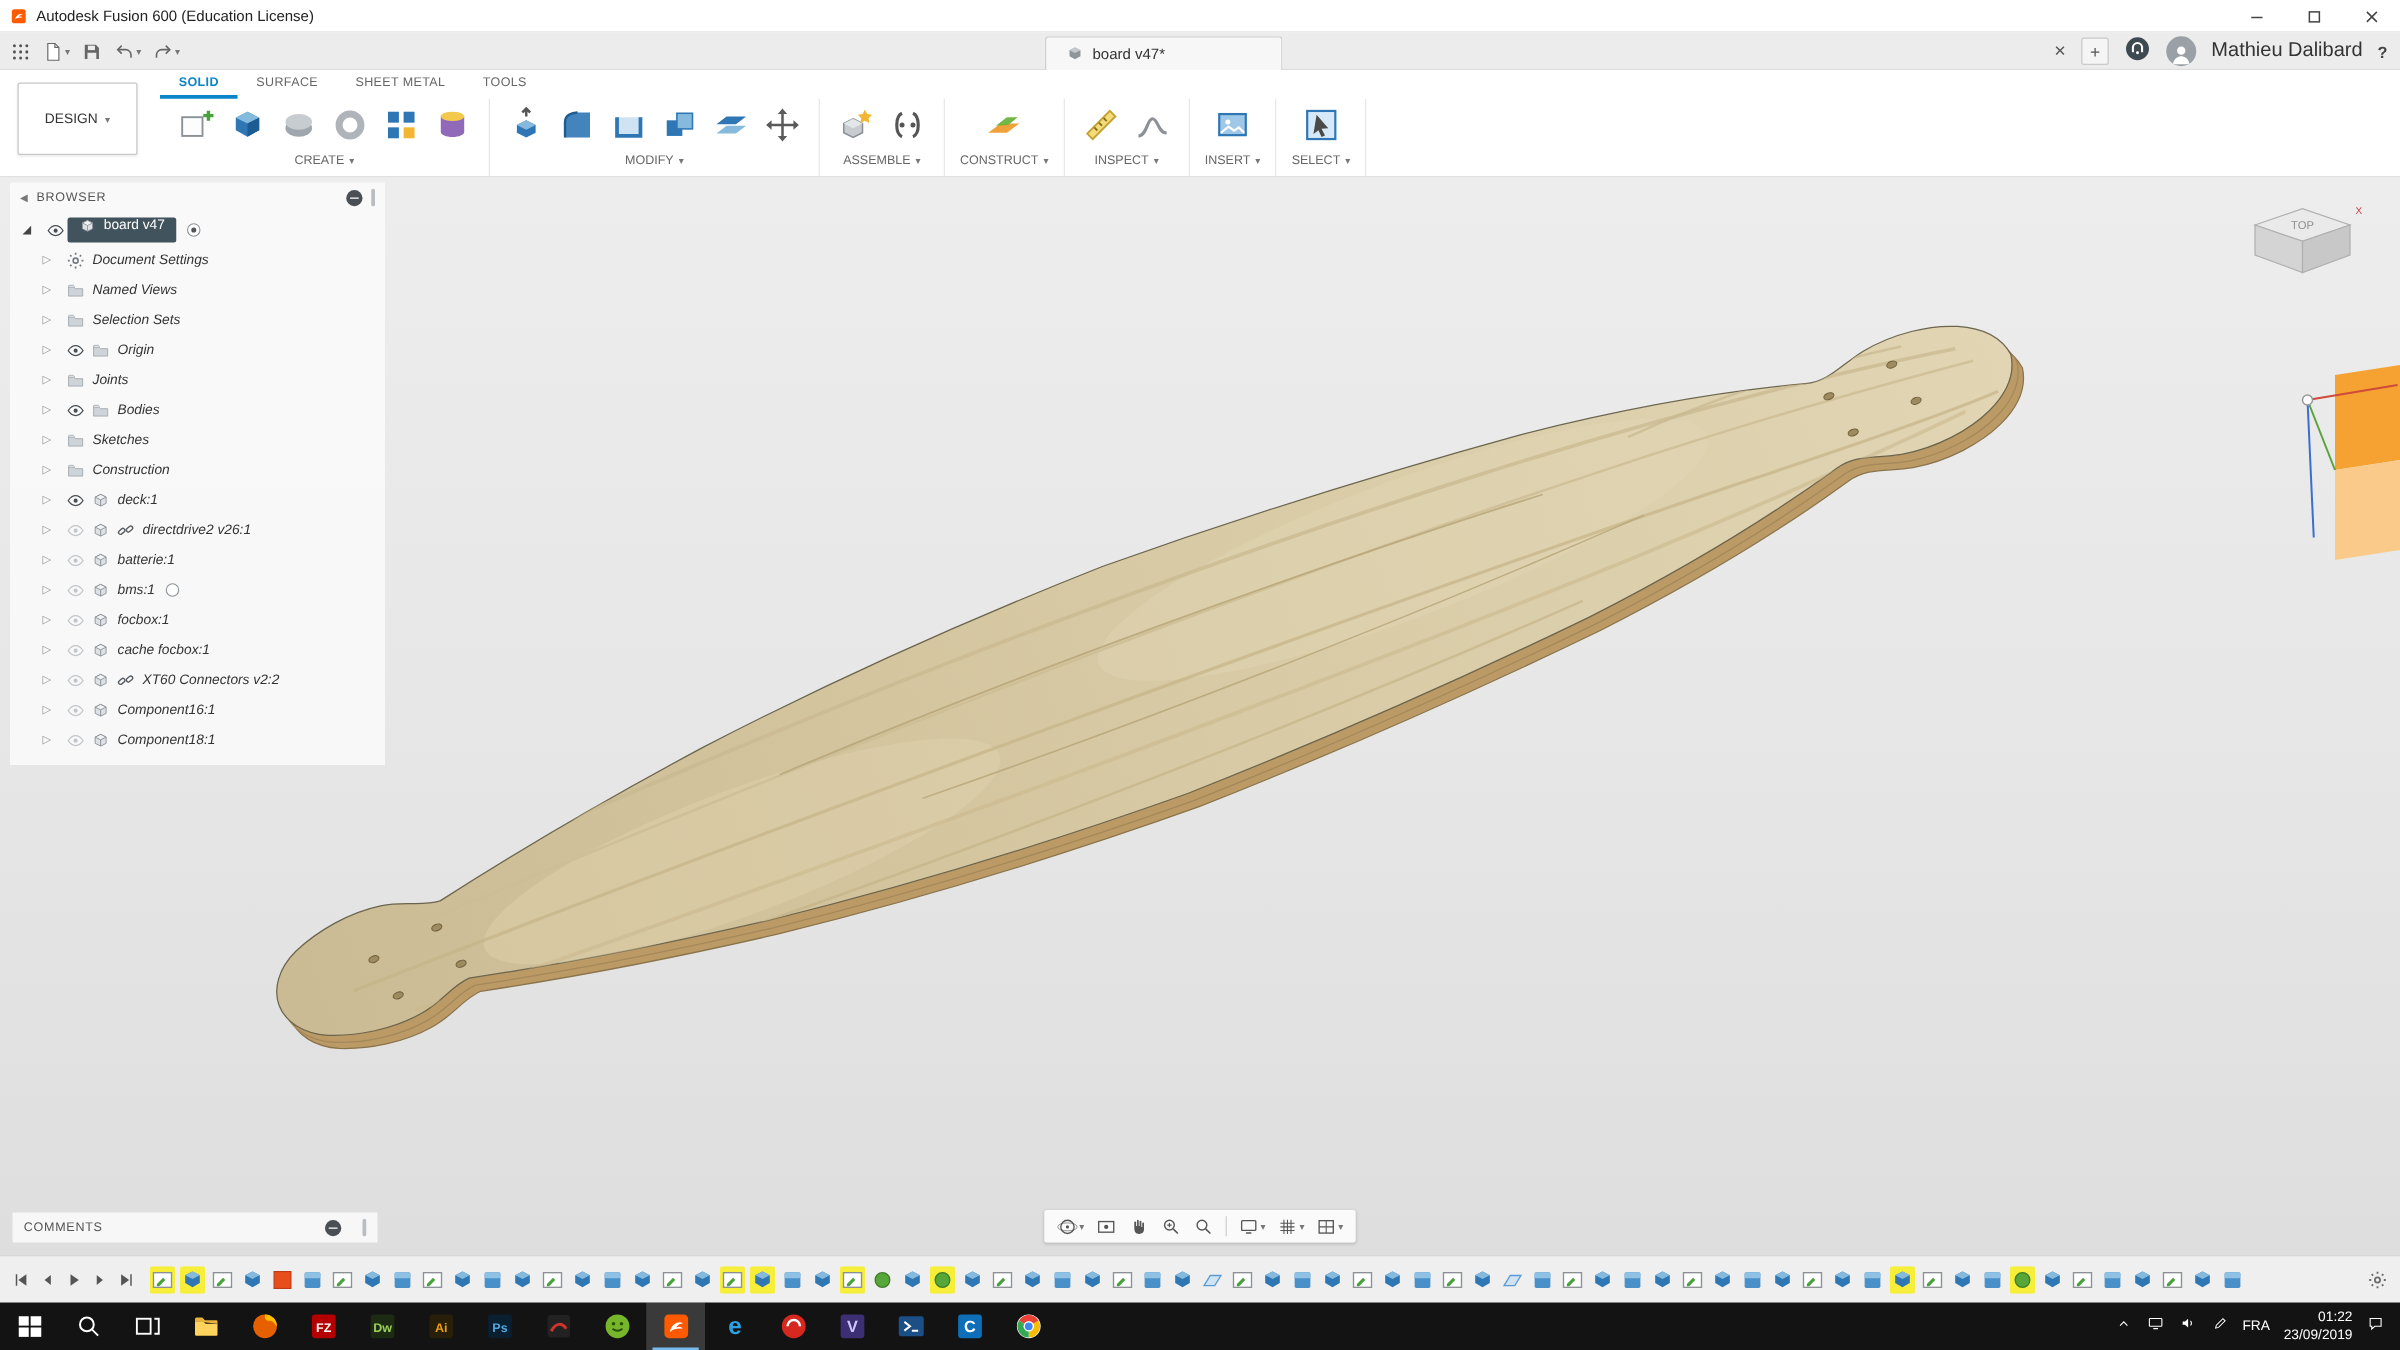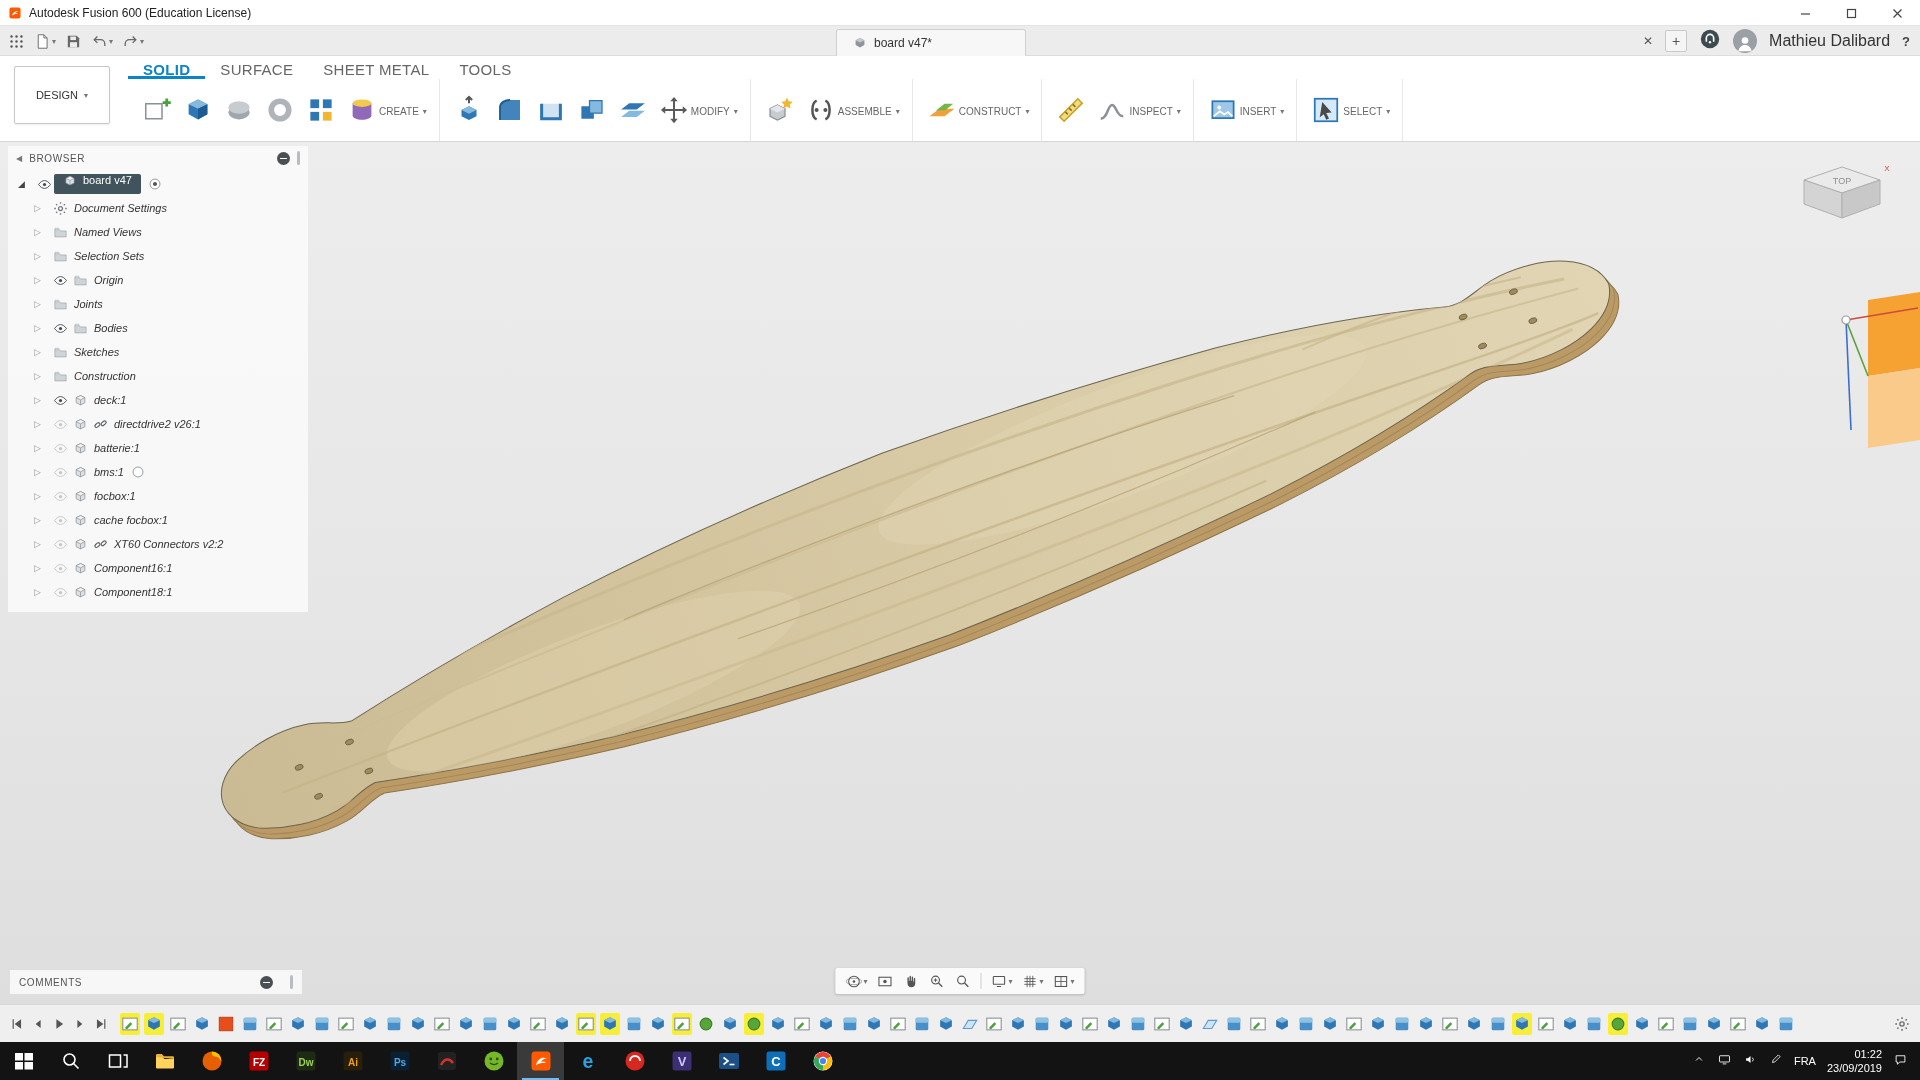--- a/index.html
+++ b/index.html
@@ -33,24 +33,24 @@
   .username { font-size:16px; color:#333; }
   .helpq { font-size:13px; color:#444; font-weight:bold; }
 
   
   .ribbon { position:absolute; top:56px; left:0; right:0; height:86px; background:#fff;
     border-bottom:1px solid #d6d6d6; }
   .design-btn { position:absolute; left:14px; top:10px; width:96px; height:58px; background:#fff;
     border:1px solid #c8c8c8; border-radius:2px; display:flex; align-items:center; justify-content:center;
     gap:5px; font-size:11px; color:#333; box-shadow:0 1px 2px rgba(0,0,0,.07); }
   .rtabs { position:absolute; left:128px; top:0; height:23px; display:flex; }
-  .rtab { padding:5px 15px 0 15px; font-size:15px; color:#666; letter-spacing:.3px; height:23px;text-align:center; }
+  .rtab { padding:5px 15px 0 15px; font-size:10px; color:#666; letter-spacing:.3px; height:23px;text-align:center; }
   .rtab.active { color:#0a85c7; font-weight:bold; border-bottom:3px solid #0a85c7; }
   .rgroups { position:absolute; left:128px; top:23px; height:62px; display:flex; }
-  .rgroup { display:flex; flex-direction:row; align-items:center; padding:0 12px;
+  .rgroup { display:flex; flex-direction:column; align-items:center; padding:0 12px;
     border-right:1px solid #e8e8e8; }
   .ricons { display:flex; gap:7px; align-items:center; height:42px; }
   .rtool { width:34px; height:34px; display:flex; align-items:center; justify-content:center; border-radius:2px; }
   .rlabel { font-size:10px; color:#666; display:flex; align-items:center; gap:3px; padding-top:2px; }
 
   
   .viewport { position:absolute; top:142px; left:0; right:0; height:862px;
     background:linear-gradient(180deg,#ededed 0%, #e6e6e6 55%, #dedede 100%); }
   #deck-svg { position:absolute; left:0; top:0; z-index:0; }
   .viewcube { position:absolute; right:22px; top:14px; z-index:2; }

